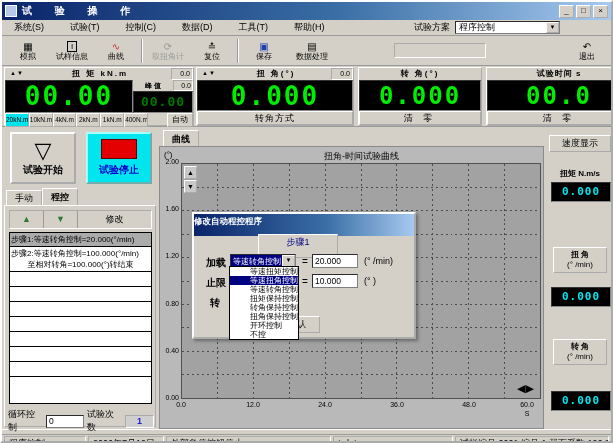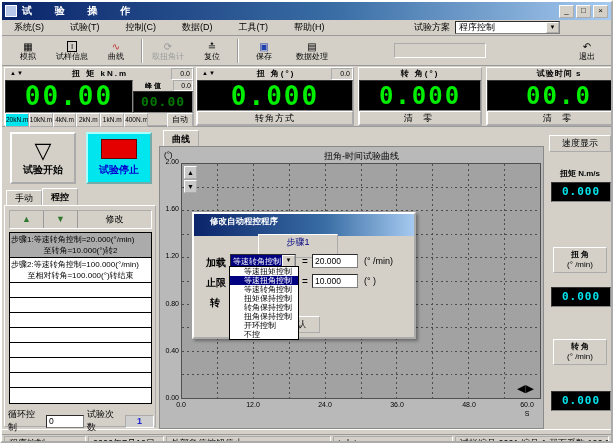--- a/index.html
+++ b/index.html
@@ -53,25 +53,25 @@
   .chartbox{position:absolute;left:157px;top:19px;width:385px;height:283px;background:#b9b9b9;border:1px solid #8a8a8a;}
   .plot{position:absolute;left:21px;top:16px;width:360px;height:236px;background:#a2a2a2;border:1px solid #505050;}
   .ytick{position:absolute;left:0;width:19px;text-align:right;font-size:7px;color:#000;}
   .xtick{position:absolute;top:254px;width:30px;text-align:center;font-size:7px;color:#000;}
   .spin{width:13px;height:13px;background:#c8c8c8;border:1px outset #fff;font-size:7px;line-height:11px;text-align:center;padding:0;}
   
   .spd-label{position:absolute;width:62px;text-align:center;font-size:8px;font-weight:bold;line-height:10px;}
   .spd-lcd{position:absolute;left:2px;width:60px;height:20px;background:#000;border:1px inset #888;color:#00e5ee;font-family:"DejaVu Sans Mono",monospace;font-weight:bold;font-size:11px;line-height:18px;text-align:center;letter-spacing:1px;}
   
   .dialog{position:absolute;left:190px;top:85px;width:224px;height:127px;background:#d4d0c8;border:2px outset #fff;box-shadow:2px 2px 3px rgba(0,0,0,.35);z-index:20;}
-  .dlg-title{height:22px;background:linear-gradient(90deg,#0a246a,#3a6ea5 60%,#a6caf0);color:#fff;font-size:8.5px;font-weight:bold;line-height:14px;padding-left:16px;}
+  .dlg-title{height:22px;background:linear-gradient(90deg,#0a246a,#3a6ea5 60%,#a6caf0);color:#fff;font-size:8.5px;font-weight:bold;line-height:14px;padding-left:0;}
   .fld{position:absolute;background:#fff;border:1px inset #808080;font-size:8.5px;line-height:12px;padding:0 2px;}
   .dlg-lbl{position:absolute;font-size:10px;font-weight:bold;}
   .dropdown{position:absolute;left:35px;top:52px;width:70px;background:#fff;border:1px solid #000;z-index:30;font-size:8px;}
-  .dropdown .it{height:9px;line-height:9px;padding-left:14px;white-space:nowrap;overflow:hidden;}
+  .dropdown .it{height:9px;line-height:9px;padding-left:20px;white-space:nowrap;overflow:hidden;}
   .dropdown .it.sel{background:#000080;color:#fff;}
   
   .strip{height:6px;border-top:1px solid #fff;border-bottom:1px solid #9a9a9a;}
   .statusbar{height:16px;display:flex;gap:2px;padding:1px 2px;font-size:9px;}
   .seg{border:1px inset #fff;line-height:12px;padding:0 4px;white-space:nowrap;overflow:hidden;}
 </style>
 </head>
 <body>
 
 <div class="win">
@@ -218,21 +218,20 @@
 
     <div class="ctl-panel">
       <div class="abs sunken" style="left:4px;top:4px;width:143px;height:19px;display:flex;background:#d4d0c8;">
         <span style="flex:0 0 34px;text-align:center;font-size:9px;line-height:17px;color:#2f7a2f;border-right:1px solid #9a9a9a;">▲</span>
         <span style="flex:0 0 34px;text-align:center;font-size:9px;line-height:17px;color:#2f7a2f;border-right:1px solid #9a9a9a;">▼</span>
         <span style="flex:1;text-align:center;font-size:9px;line-height:17px;">修改</span>
       </div>
       <div class="steps-list">
         <div class="step-row sel">
           <div>步骤1:等速转角控制=20.000(°/min)</div>
-          <div class="l2">至转角=10.000(°)转2</div>
         </div>
         <div class="step-row">
           <div>步骤2:等速转角控制=100.000(°/min)</div>
           <div class="l2">至相对转角=100.000(°)转结束</div>
         </div>
         <div class="step-row empty"></div>
         <div class="step-row empty"></div>
         <div class="step-row empty"></div>
         <div class="step-row empty"></div>
         <div class="step-row empty"></div>

